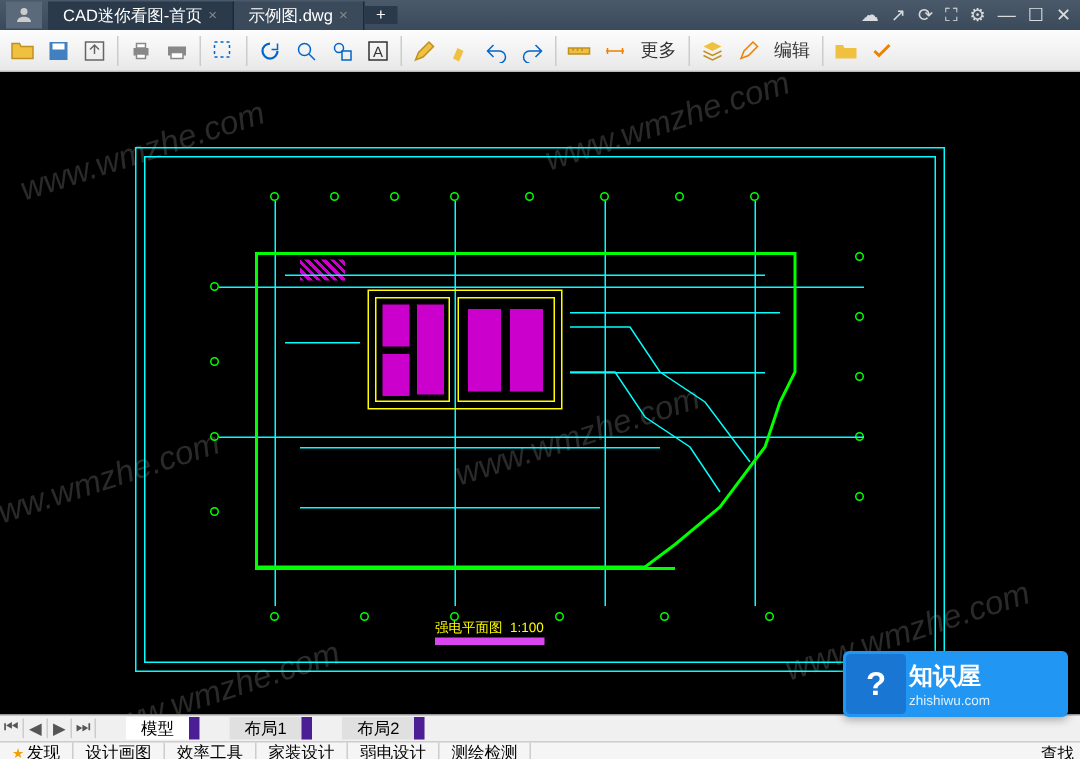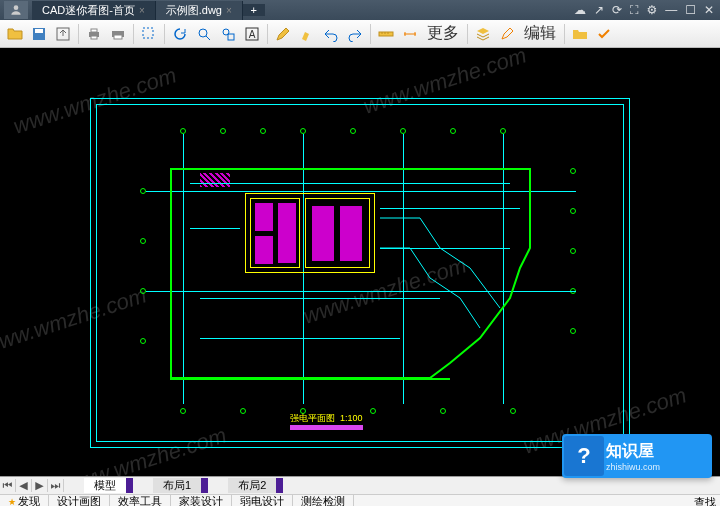--- a/index.html
+++ b/index.html
@@ -10,21 +10,21 @@
 .tab { padding: 2px 10px; background: #2a3a4a; border-right: 1px solid #1a2a3a; display: flex; align-items: center; gap: 4px; }
 .tab.active { background: #3a4a5a; }
 .tab-close { color: #888; font-size: 10px; cursor: pointer; }
 .tab-new { width: 22px; text-align: center; background: #2a3a4a; cursor: pointer; }
 .titlebar-right { margin-left: auto; display: flex; gap: 8px; padding-right: 6px; }
 .titlebar-right span { cursor: pointer; opacity: 0.8; font-size: 12px; }
 .toolbar { height: 28px; background: linear-gradient(#fdfdfd,#e8e8e8); border-bottom: 1px solid #bbb; display: flex; align-items: center; padding: 0 4px; gap: 2px; }
 .tbtn { width: 22px; height: 22px; display: flex; align-items: center; justify-content: center; cursor: pointer; border-radius: 2px; }
 .tbtn svg { width: 16px; height: 16px; }
 .tsep { width: 1px; height: 20px; background: #ccc; margin: 0 2px; }
-.ttext { font-size: 16px; color: #333; padding: 0 4px; cursor: pointer; }
+.ttext { font-size: 12px; color: #333; padding: 0 4px; cursor: pointer; }
 .canvas-wrap { position: relative; height: 428px; background: #000; overflow: hidden; }
 .watermark { position: absolute; color: #2a2a2a; font-size: 22px; font-style: italic; transform: rotate(-18deg); pointer-events: none; font-family: Arial; }
 .drawing { position: absolute; left: 90px; top: 50px; width: 540px; height: 350px; }
 .outer-frame { position: absolute; border: 1px solid #0ff; }
 .f1 { left: 0; top: 0; width: 540px; height: 350px; }
 .f2 { left: 6px; top: 6px; width: 528px; height: 338px; }
 .gridline { position: absolute; background: #0ff; }
 .axis-dot { position: absolute; width: 6px; height: 6px; border: 1px solid #0f0; border-radius: 50%; }
 .wall { position: absolute; background: #0f0; }
 .core { position: absolute; border: 1px solid #ff0; }

